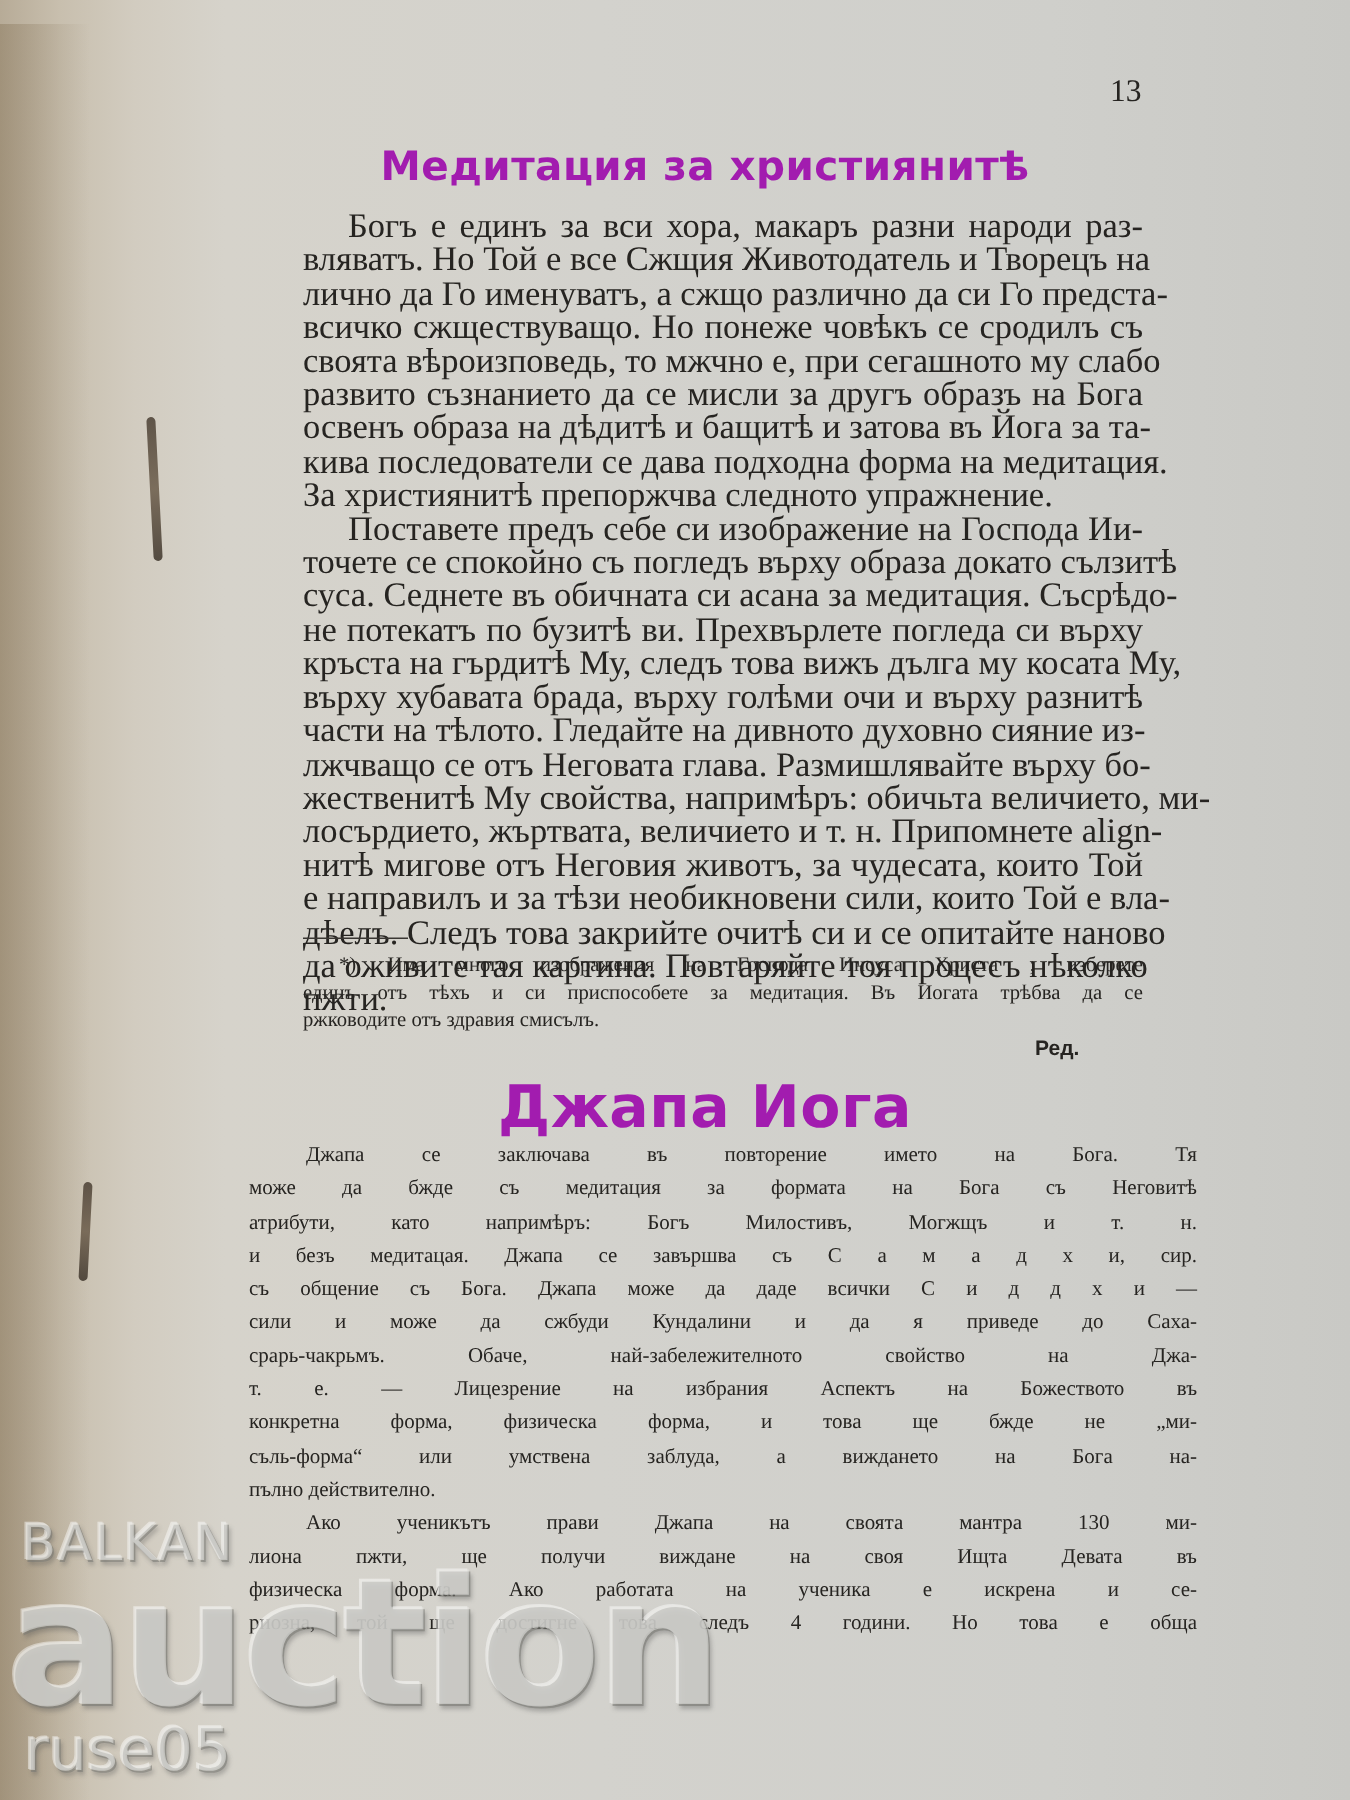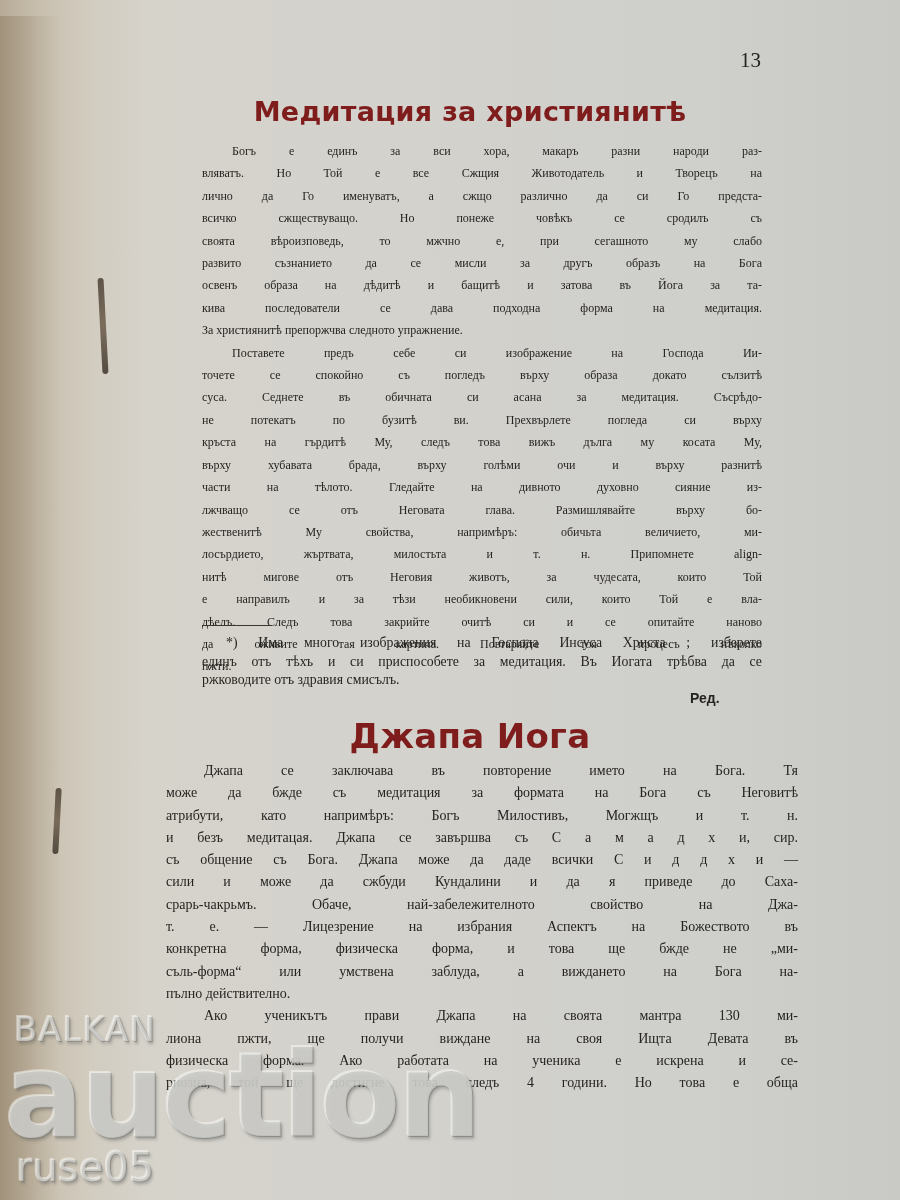--- a/index.html
+++ b/index.html
@@ -18,26 +18,26 @@
     position: absolute; width: 6px; border-radius: 3px;
     background: linear-gradient(180deg, #4a3f33, #6b5c4a 50%, #3d342a);
     opacity: 0.85;
   }
   .page-number {
     position: absolute; left: 740px; top: 32px; font-size: 21px; letter-spacing: 0;
     font-family: "Liberation Serif", serif;
   }
   .title {
     position: absolute; left: 200px; width: 540px; text-align: center;
-    font-family: "DejaVu Sans", sans-serif; font-weight: bold; color: #7f1d1d;
+    font-family: "DejaVu Sans", sans-serif; font-weight: bold; color: #a21caf;
   }
   .title1 { top: 80px; font-size: 27px; letter-spacing: 0.3px; }
-  .title2 { top: 700px; font-size: 34px; letter-spacing: 0.3px; }
+  .title2 { top: 700px; font-size: 39px; letter-spacing: 0.3px; }
   .para {
-    position: absolute; font-size: 12px; line-height: 22.4px;
+    position: absolute; font-size: 23px; line-height: 22.4px;
     font-family: "Liberation Serif", serif; text-align: justify;
     word-spacing: 0px;
   }
   .para .line { display: block; white-space: nowrap; text-align-last: justify; text-align: justify; }
   .para .line.last { text-align-last: left; }
   .indent { padding-left: 30px; }
   .sec1 { left: 202px; width: 560px; top: 124px; }
   .rule { position: absolute; left: 202px; top: 609px; width: 70px; height: 1px; background: #3a3733; }
   .footnote { left: 202px; width: 560px; top: 618px; font-size: 13.8px; line-height: 18.5px; }
   .footnote .indent { padding-left: 24px; }
@@ -81,21 +81,21 @@
     <span class="line last">За християнитѣ препоржчва следното упражнение.</span>
     <span class="line indent">Поставете предъ себе  си  изображение на Господа Ии-</span>
     <span class="line">точете се спокойно съ погледъ върху образа докато сълзитѣ</span>
     <span class="line">суса. Седнете въ обичната  си  асана за  медитация.  Съсрѣдо-</span>
     <span class="line">не потекатъ по  бузитѣ  ви.  Прехвърлете погледа  си  върху</span>
     <span class="line">кръста на гърдитѣ Му, следъ това вижъ дълга му косата  Му,</span>
     <span class="line">върху хубавата брада,  върху  голѣми очи и  върху разнитѣ</span>
     <span class="line">части на тѣлото.  Гледайте  на  дивното духовно сияние из-</span>
     <span class="line">лжчващо се  отъ Неговата  глава.  Размишлявайте върху бо-</span>
     <span class="line">жественитѣ Му свойства, напримѣръ: обичьта величието, ми-</span>
-    <span class="line">лосърдието, жъртвата, милостьта и  т.  н.  Припомнете  align-</span>
+    <span class="line">лосърдието, жъртвата, величието и  т.  н.  Припомнете  align-</span>
     <span class="line">нитѣ  мигове  отъ Неговия животъ,  за  чудесата,  които  Той</span>
     <span class="line">е направилъ и за тѣзи необикновени сили, които Той е  вла-</span>
     <span class="line">дѣелъ. Следъ това закрийте очитѣ си и се опитайте  наново</span>
     <span class="line">да  оживите  тая  картина.  Повтаряйте  тоя процесъ нѣколко</span>
     <span class="line last">пжти.</span>
   </div>
 
   <div class="rule"></div>
 
   <div class="para footnote">

